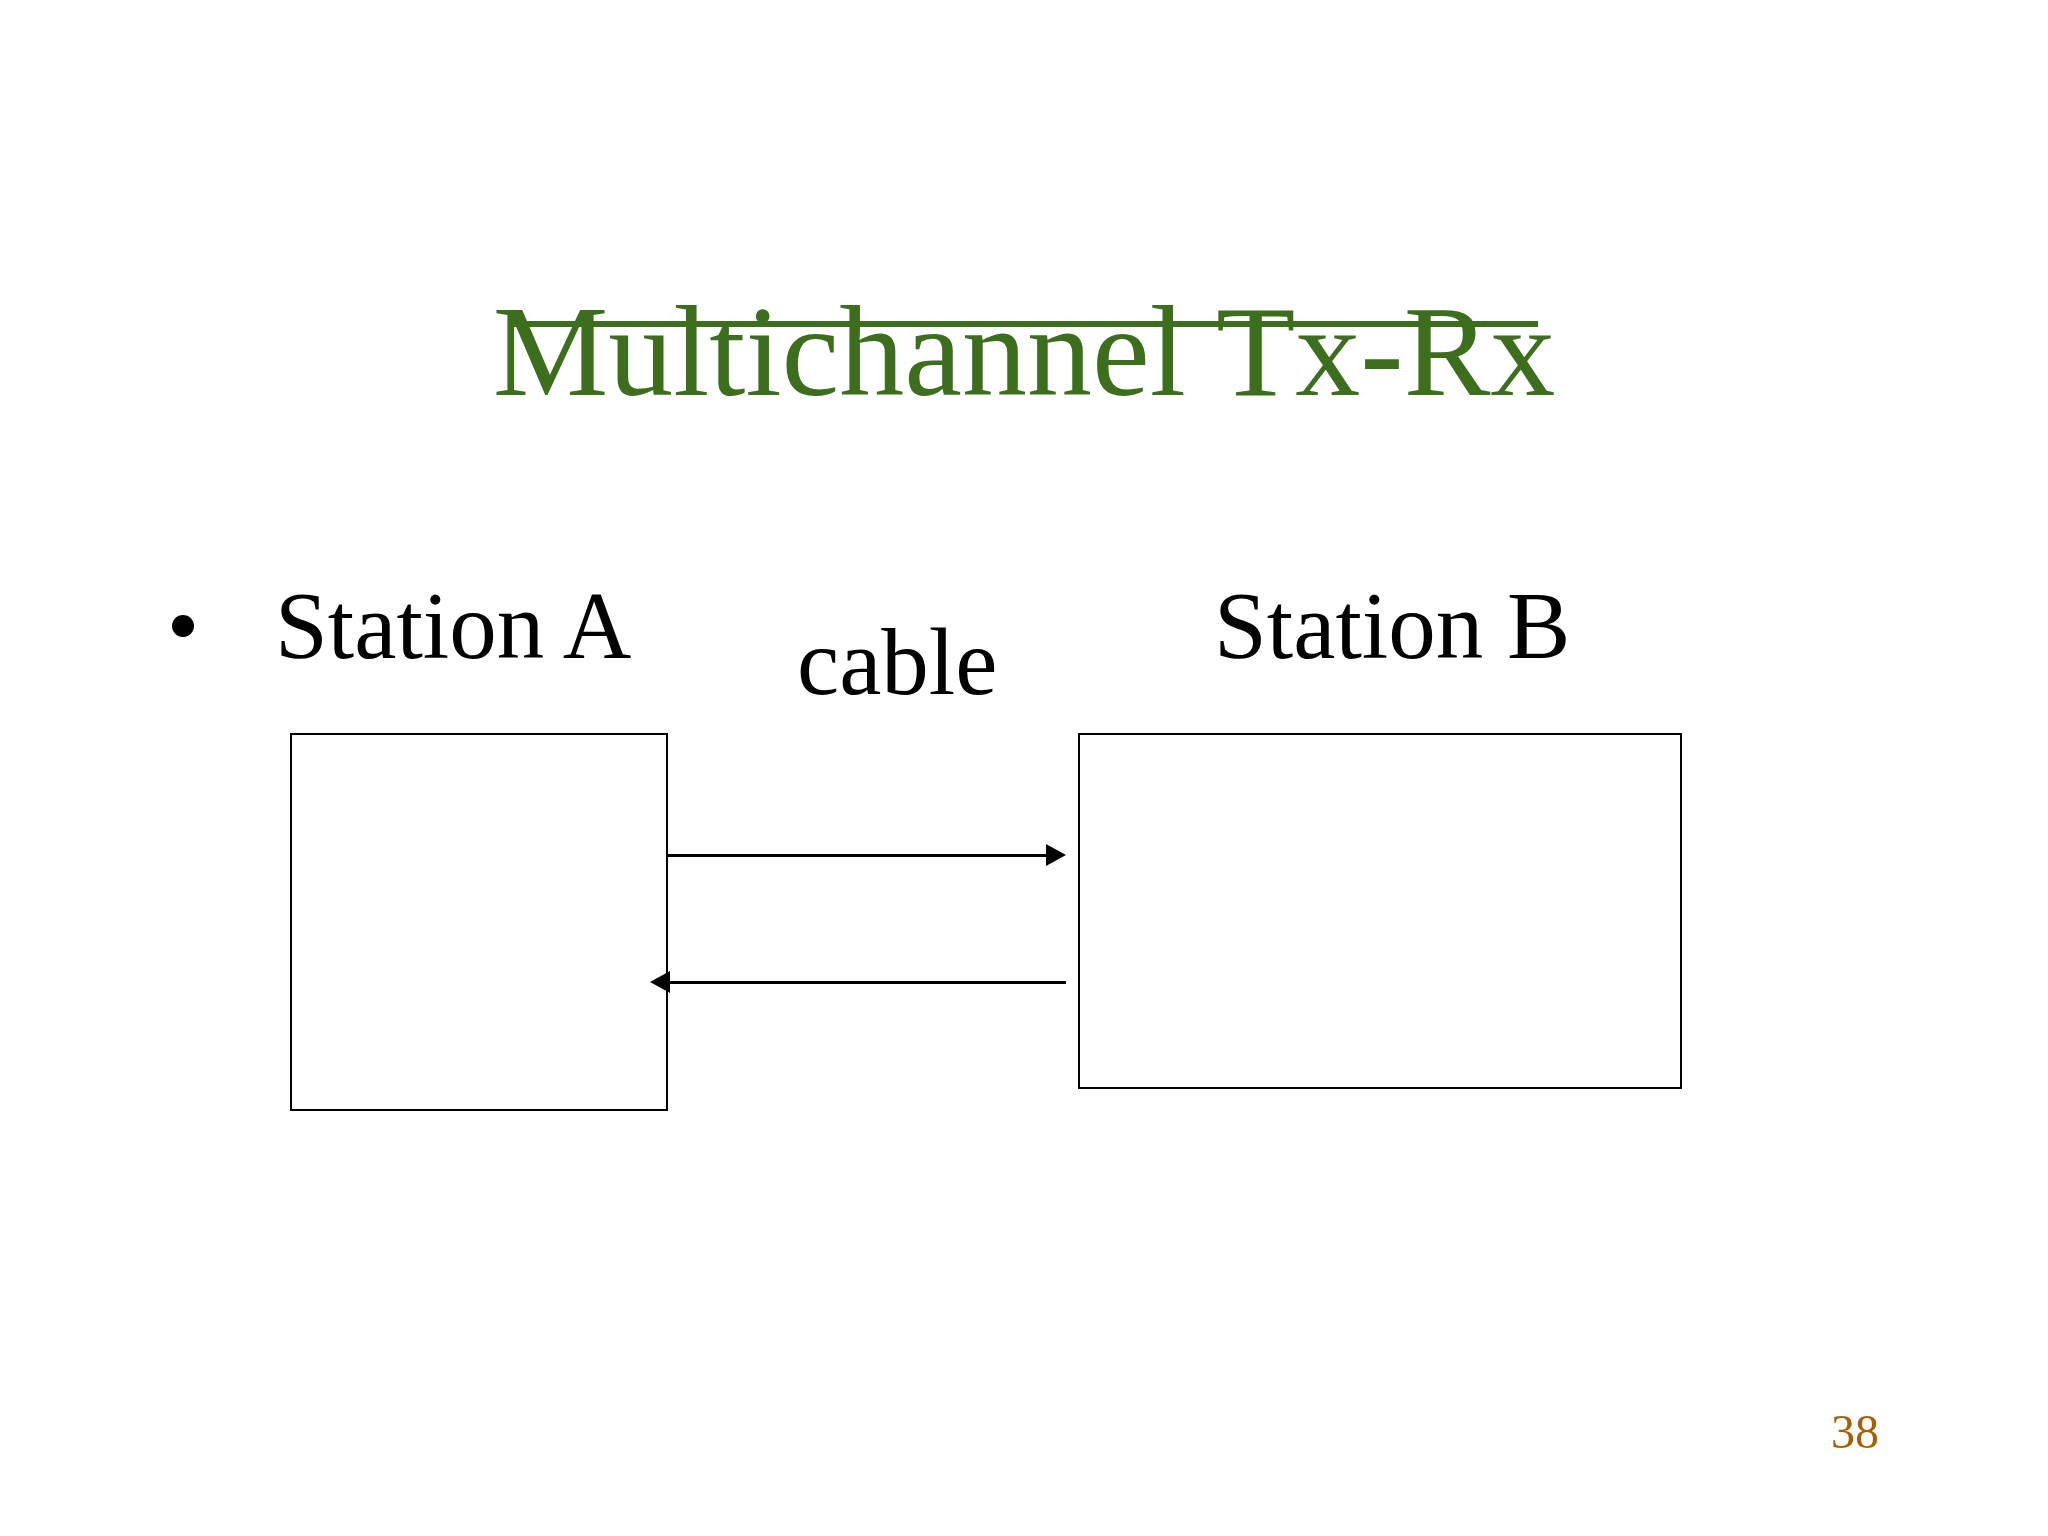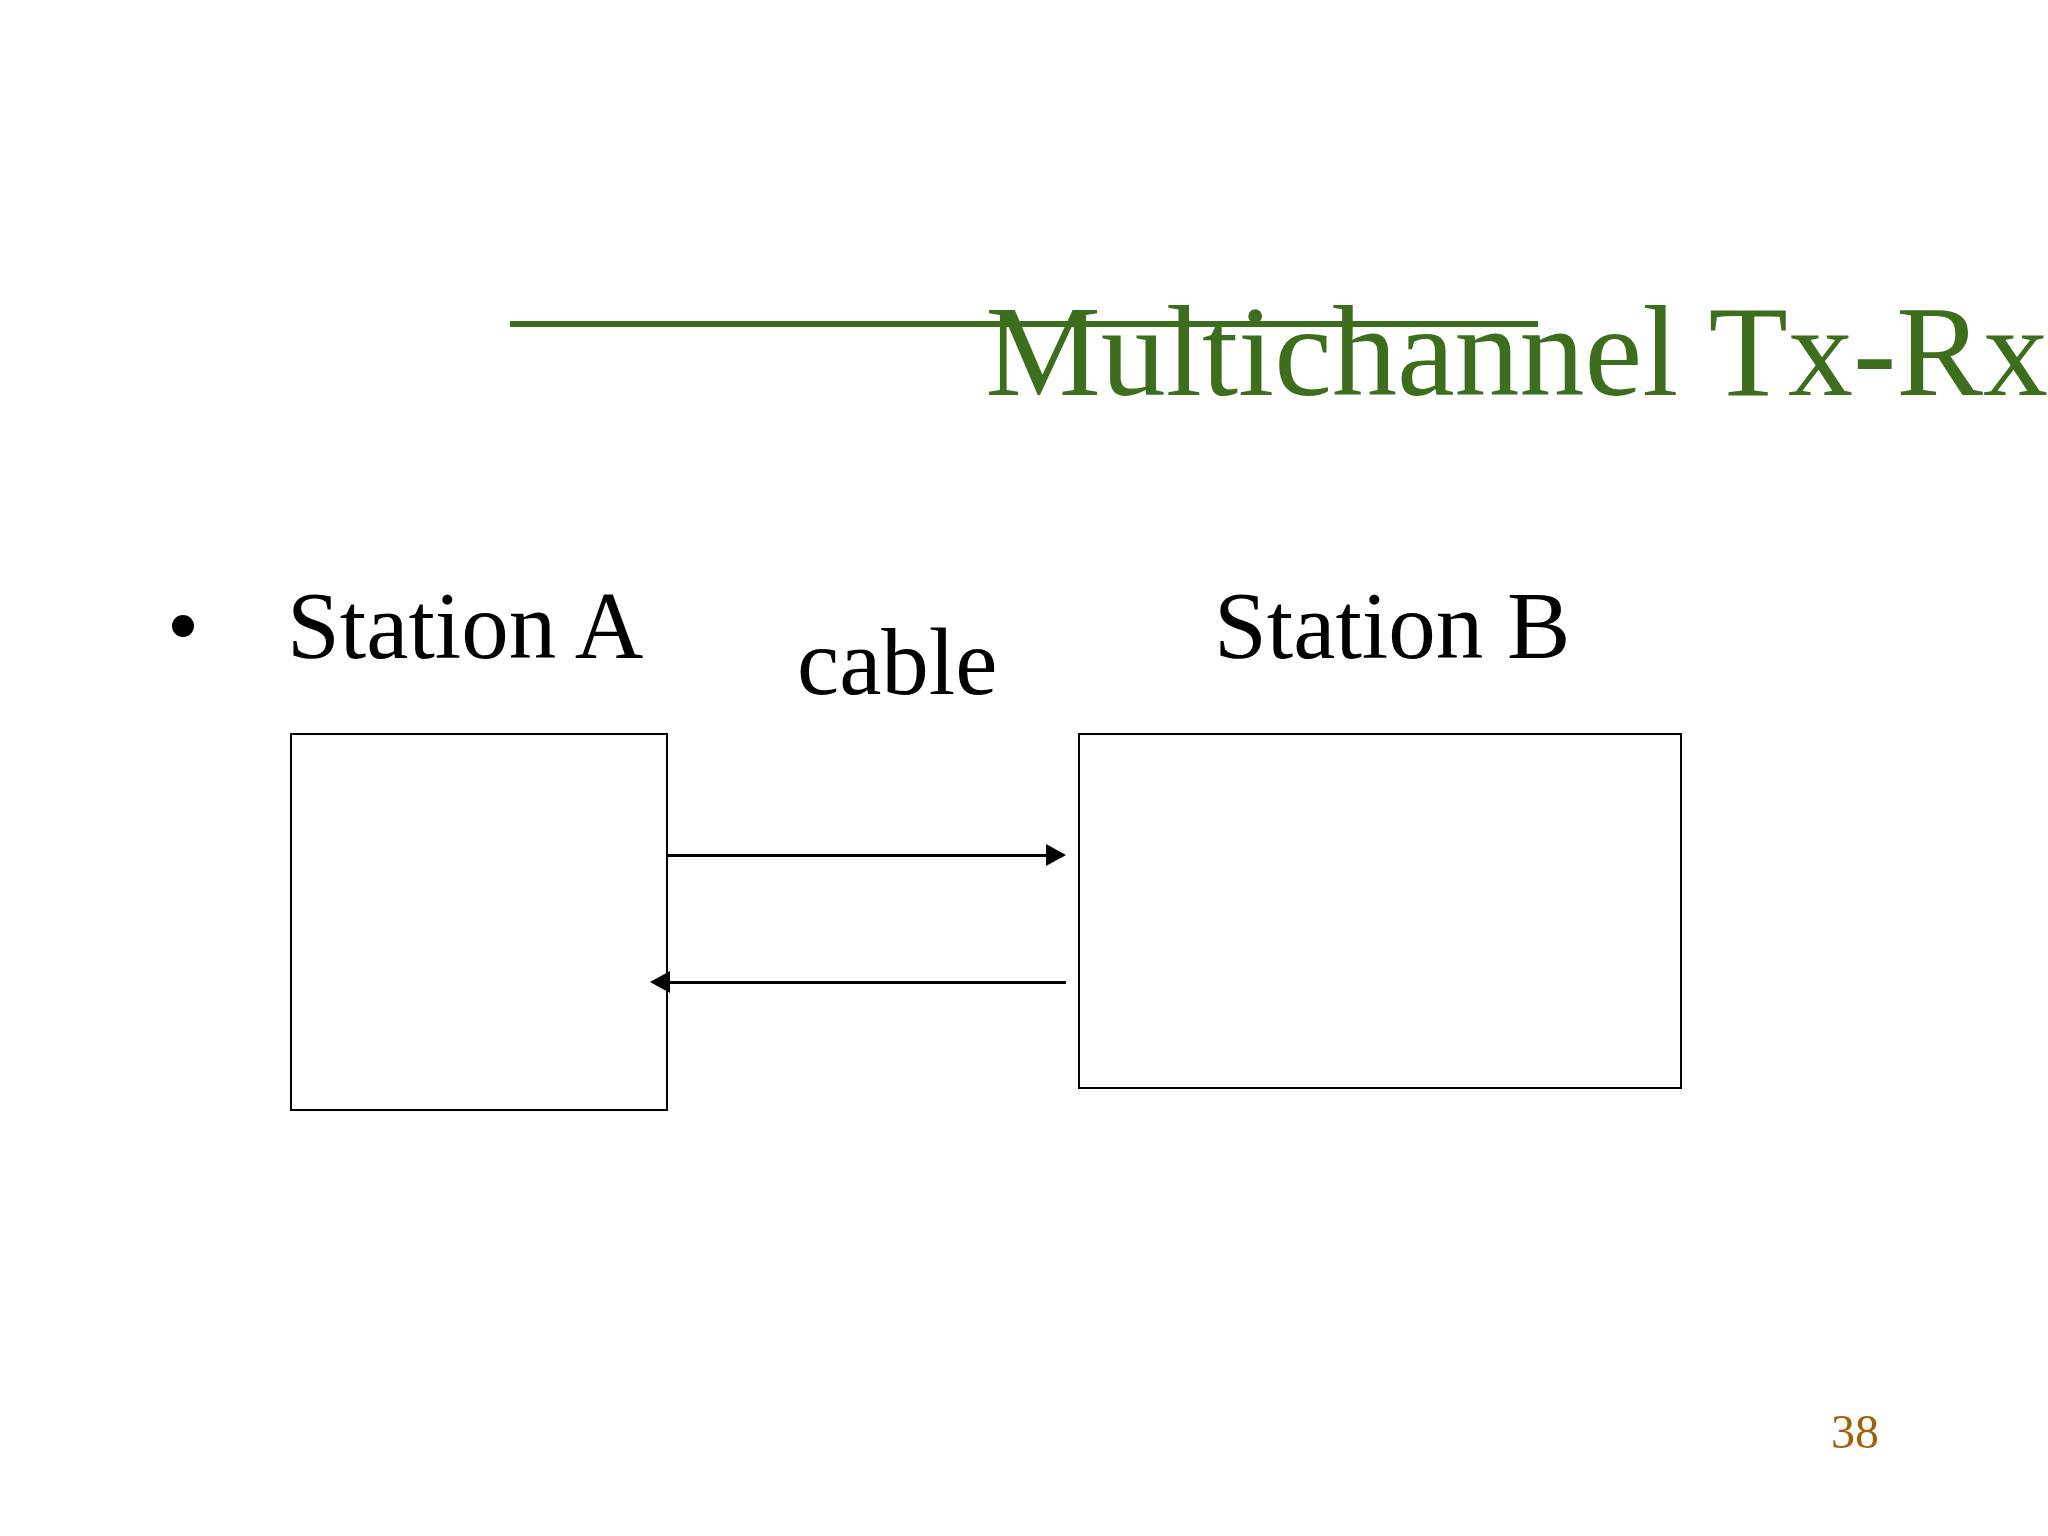--- a/index.html
+++ b/index.html
@@ -16,21 +16,21 @@
     font-family: "Liberation Serif", "DejaVu Serif", serif;
     color: #000000;
   }
 
   
   .title {
     position: absolute;
     left: 0;
     top: 199px;
     width: 2048px;
-    text-align: right;
+    text-align: center;
     font-size: 130px;
     line-height: 1;
     font-weight: normal;
     color: #3C6E1E;
     white-space: nowrap;
   }
   .title-underline {
     position: absolute;
     left: 510px;
     top: 321px;
@@ -50,21 +50,21 @@
     background: #000000;
   }
   .bullet-label {
     position: absolute;
     top: 579px;
     font-size: 95px;
     line-height: 1;
     white-space: nowrap;
     color: #000000;
   }
-  .label-station-a { left: 275px; margin-left: 12px; }
+  .label-station-a { left: 275px; }
   .label-cable     { left: 797px; margin-top: 36px; }
   .label-station-b { left: 1214px; }
 
   
   .station-box {
     position: absolute;
     border: 2px solid #000000;
     background: #ffffff;
     box-sizing: border-box;
   }

